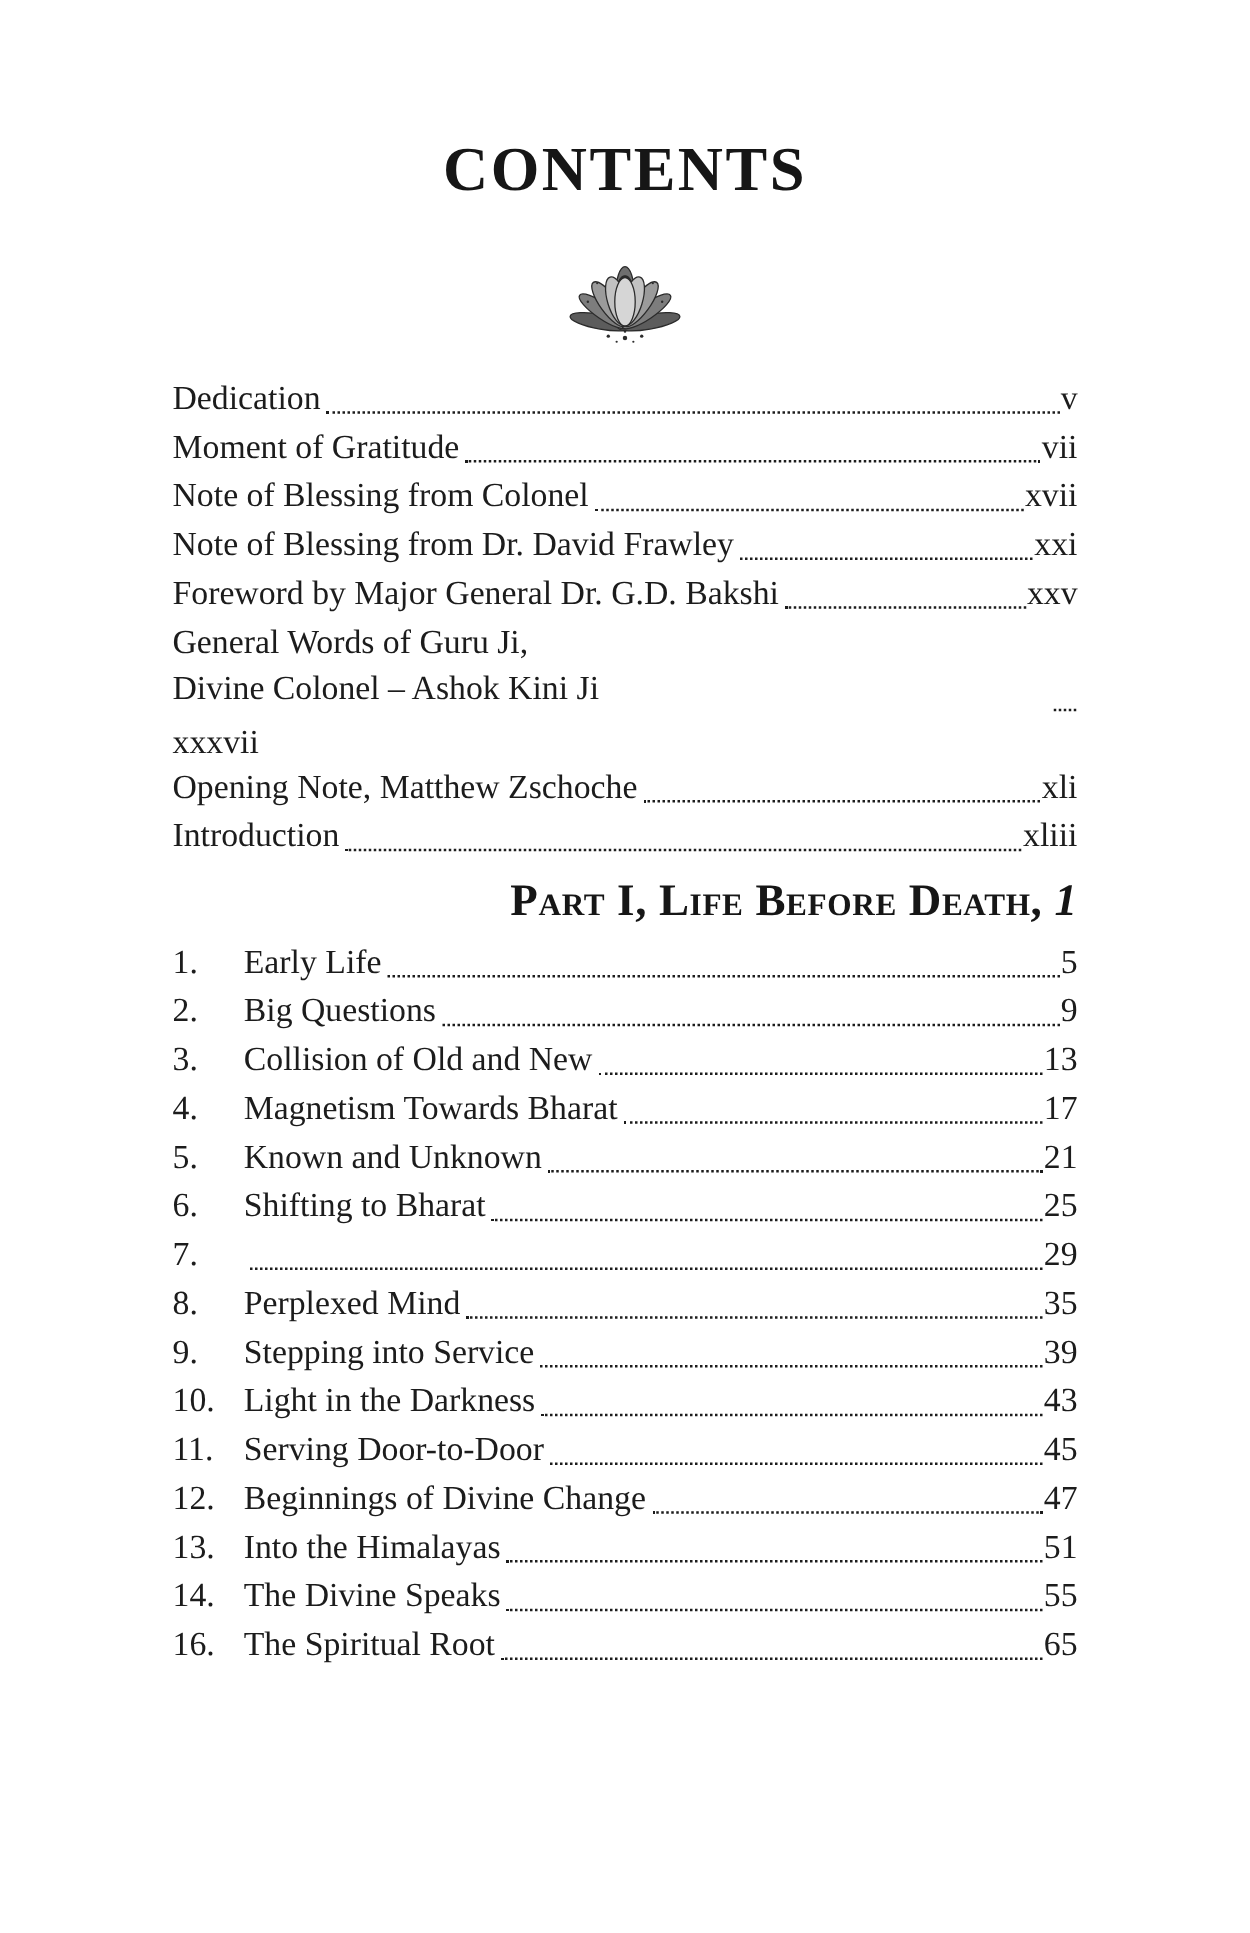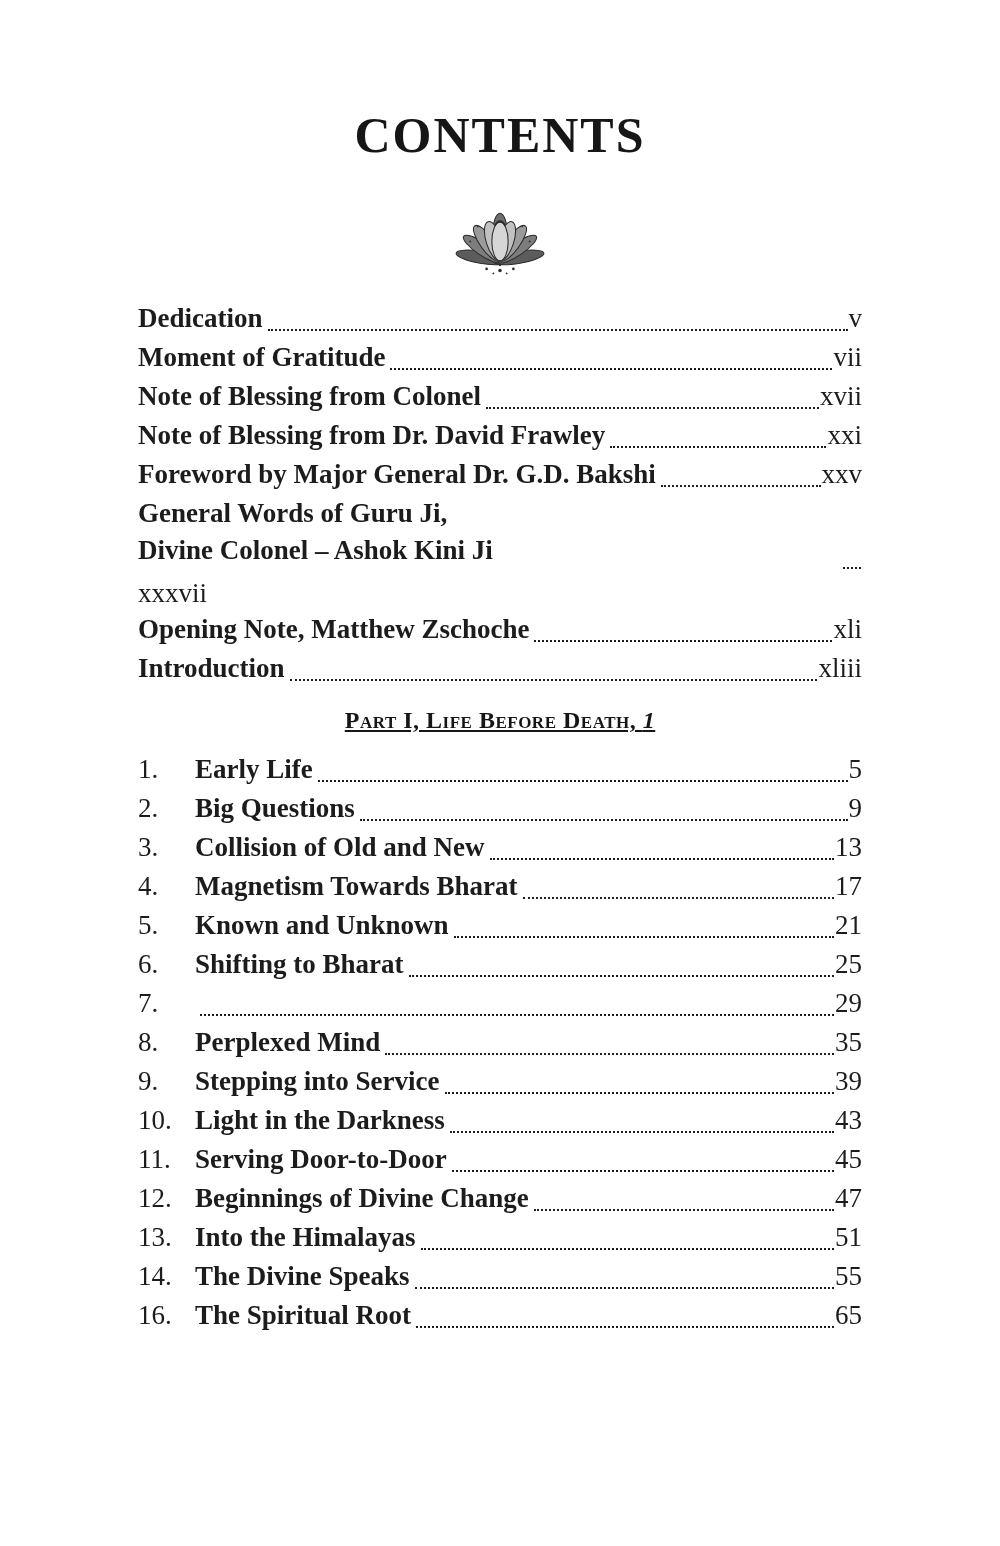--- a/index.html
+++ b/index.html
@@ -35,39 +35,38 @@
     width: 724px;
   }
   .toc-list { margin-top: 20px; font-size: 27px; }
   .row {
     display: flex;
     align-items: baseline;
     line-height: 39px;
     white-space: nowrap;
   }
   .row.cont { line-height: 34px; flex-direction: column; }
-  .entry-title { flex: 0 0 auto; font-weight: bold; }
+  .entry-title { flex: 0 0 auto; }
   .leader {
     flex: 1 1 auto;
     min-width: 18px;
     border-bottom: 2.5px dotted #1c1c1c;
     margin: 0 1px 7px 5px;
     align-self: flex-end;
   }
   .page-num { flex: 0 0 auto; }
   .part-heading {
     margin-top: 12px;
-    text-align: center;
-    font-size: 24px;
+    text-align: right;
+    font-size: 36px;
     font-weight: 700;
     font-variant: small-caps;
     letter-spacing: 0.5px;
     line-height: 40px;
     color: #161616;
-    text-decoration: underline;
   }
   .part-heading .part-page {
     font-style: italic;
     font-variant: normal;
   }
   .chapter-list { margin-top: 10px; font-size: 27px; }
   .ch-num {
     flex: 0 0 57px;
   }
 </style>

